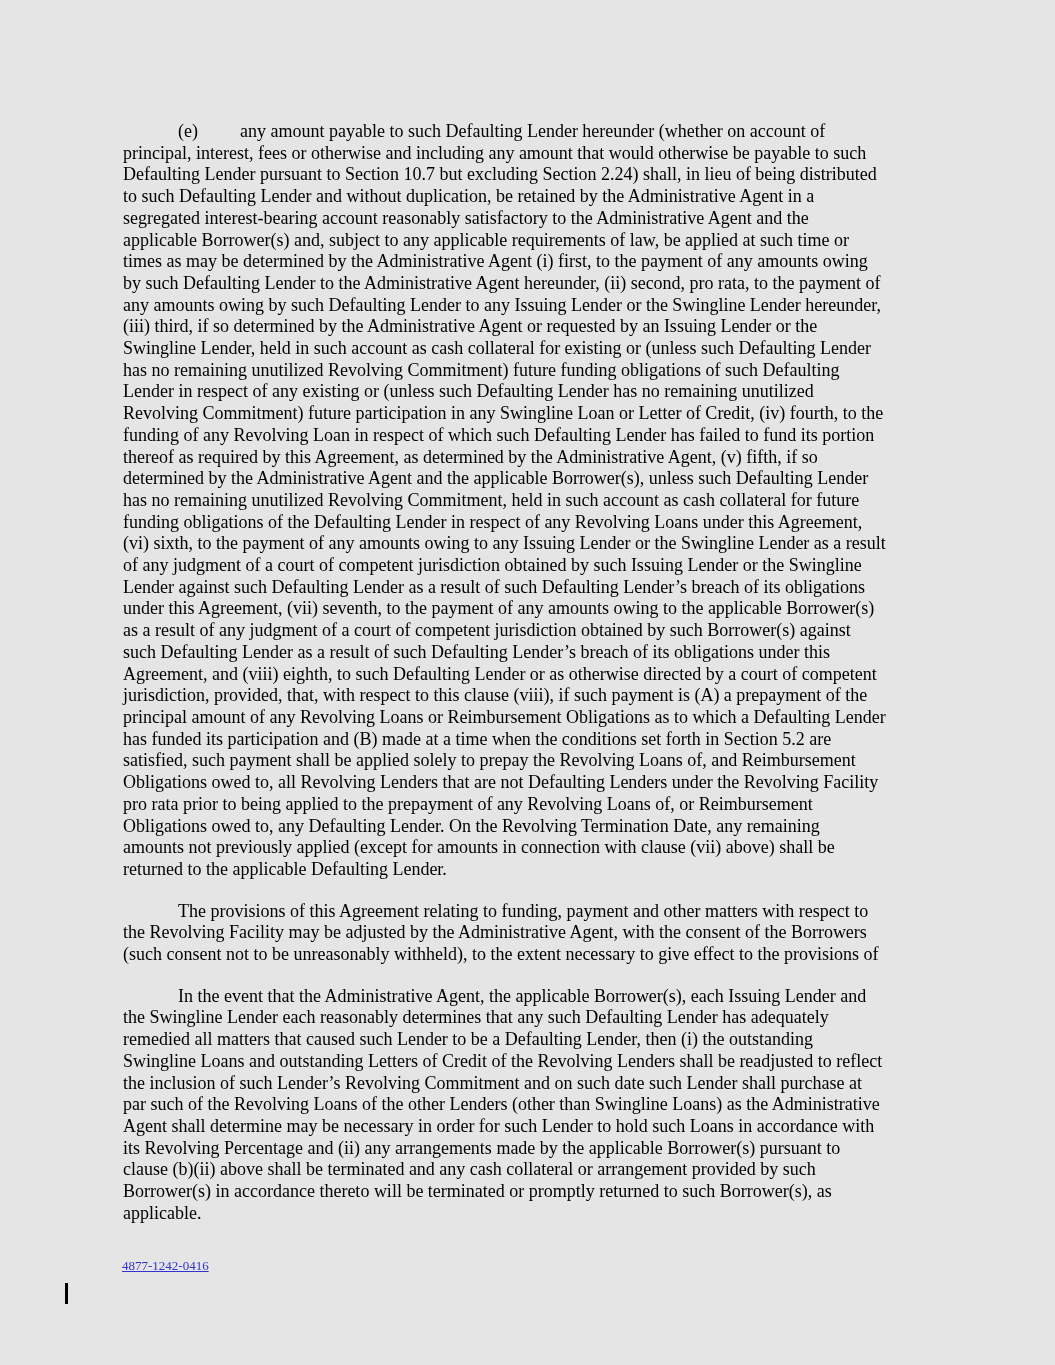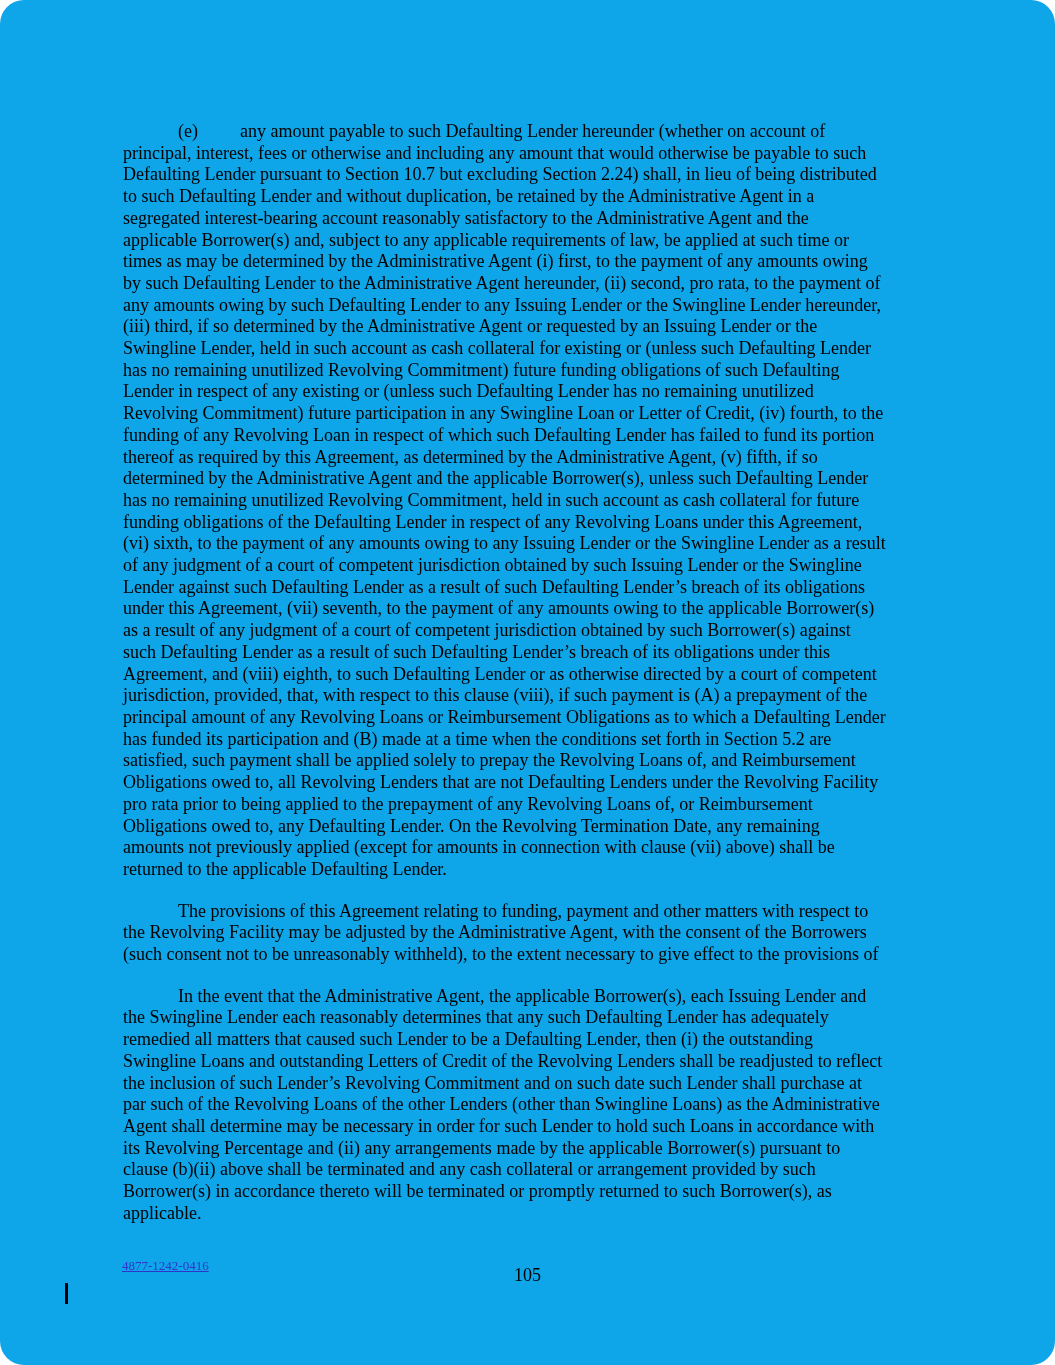--- a/index.html
+++ b/index.html
@@ -1,25 +1,24 @@
 <!DOCTYPE html>
 <html><head>
 <meta charset="utf-8">
 <style>
   * { margin: 0; padding: 0; box-sizing: border-box; }
   html, body { background: #ffffff; }
   .page {
     position: relative;
     width: 1055px;
     height: 1365px;
-    background: #0ea5e9;
+    background: #e5e5e5;
     font-family: "Liberation Serif", "DejaVu Serif", serif;
     color: #000000;
     overflow: hidden;
-    border-radius: 24px;
   }
   .content {
     position: absolute;
     left: 123px;
     top: 121px;
     width: 870px;
     font-size: 18px;
     line-height: 21.7px;
     text-align: left;
   }
@@ -116,19 +115,18 @@
 par such of the Revolving Loans of the other Lenders (other than Swingline Loans) as the Administrative
 Agent shall determine may be necessary in order for such Lender to hold such Loans in accordance with
 its Revolving Percentage and (ii) any arrangements made by the applicable Borrower(s) pursuant to
 clause (b)(ii) above shall be terminated and any cash collateral or arrangement provided by such
 Borrower(s) in accordance thereto will be terminated or promptly returned to such Borrower(s), as
 applicable.</span>
     </p>
 
   </div>
 
-  <div class="pagenum">105</div>
 
   <span class="changebar"></span>
 
   <a class="doc-id">4877-1242-0416</a>
 
 </div>
 
 </body></html>

